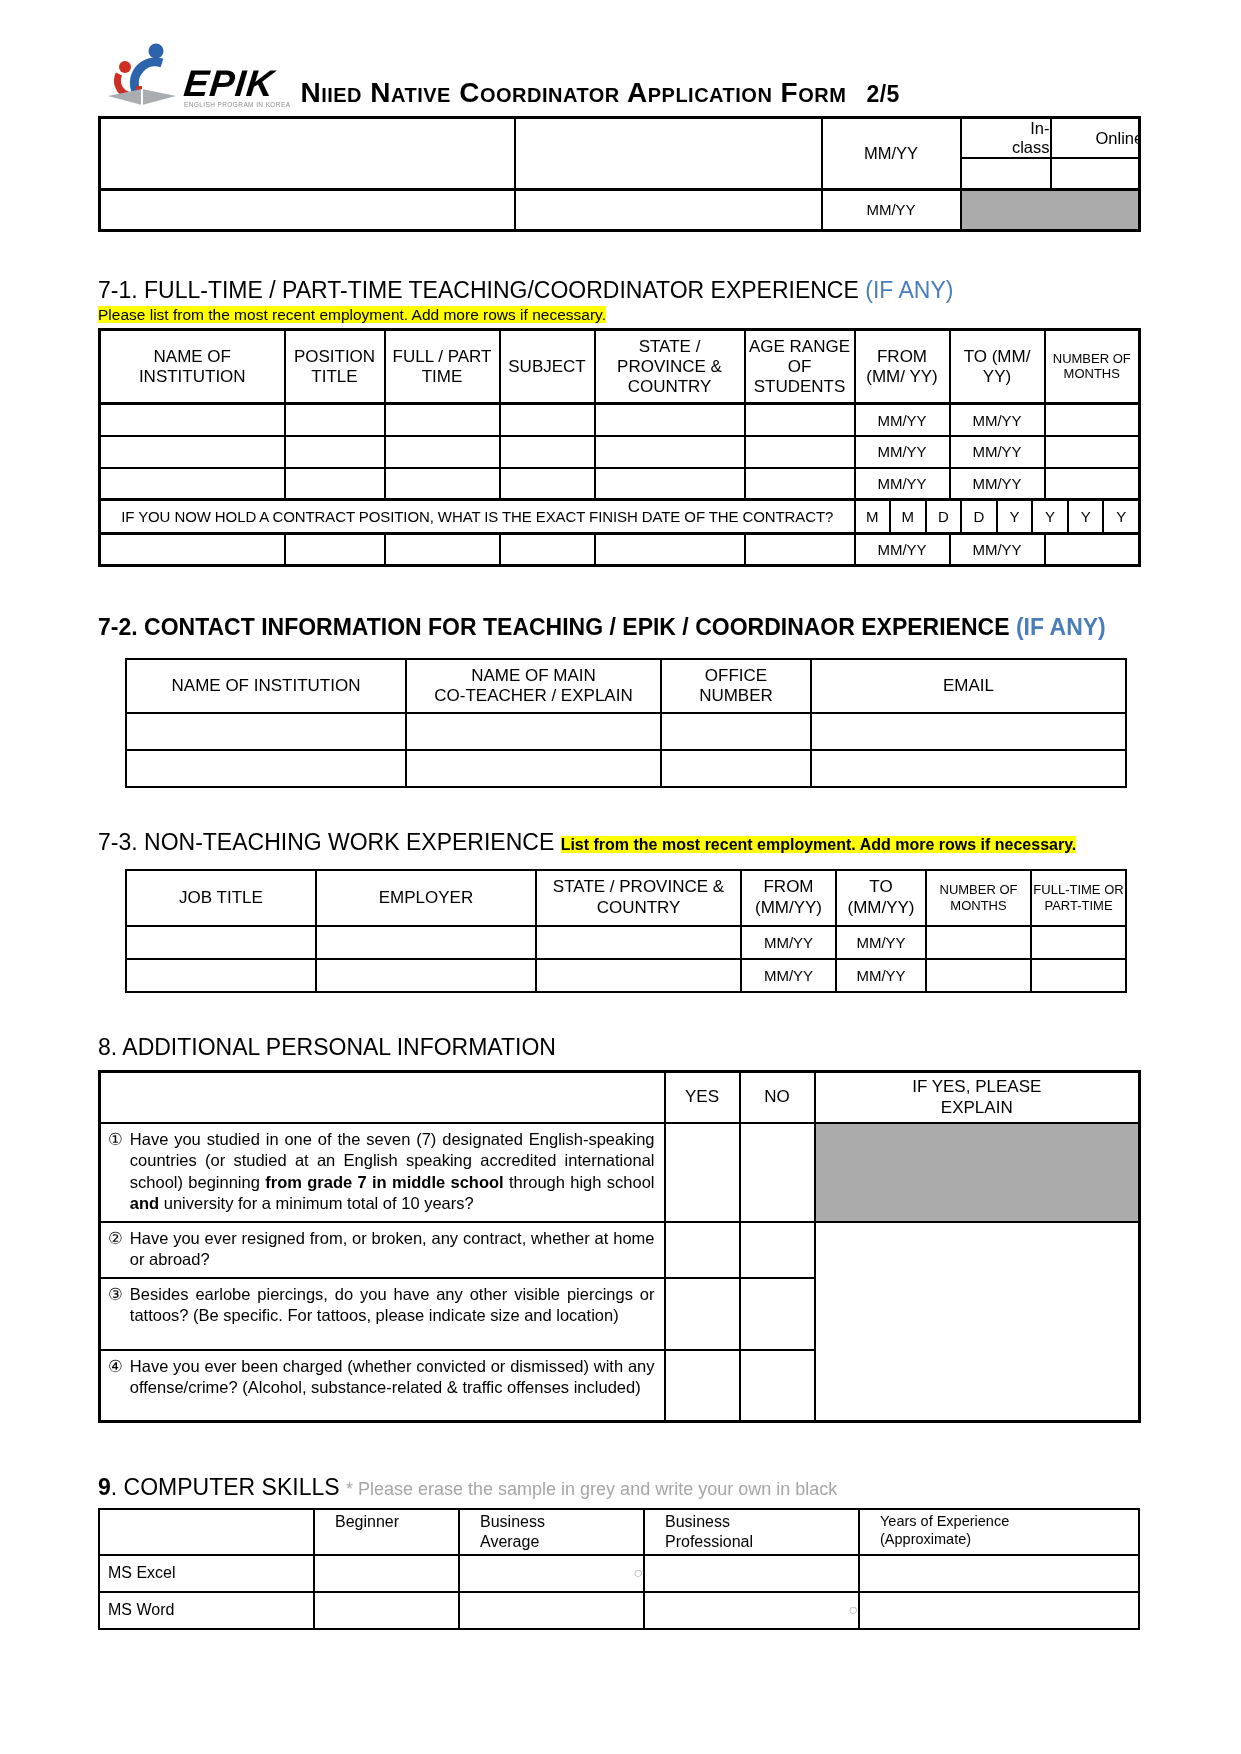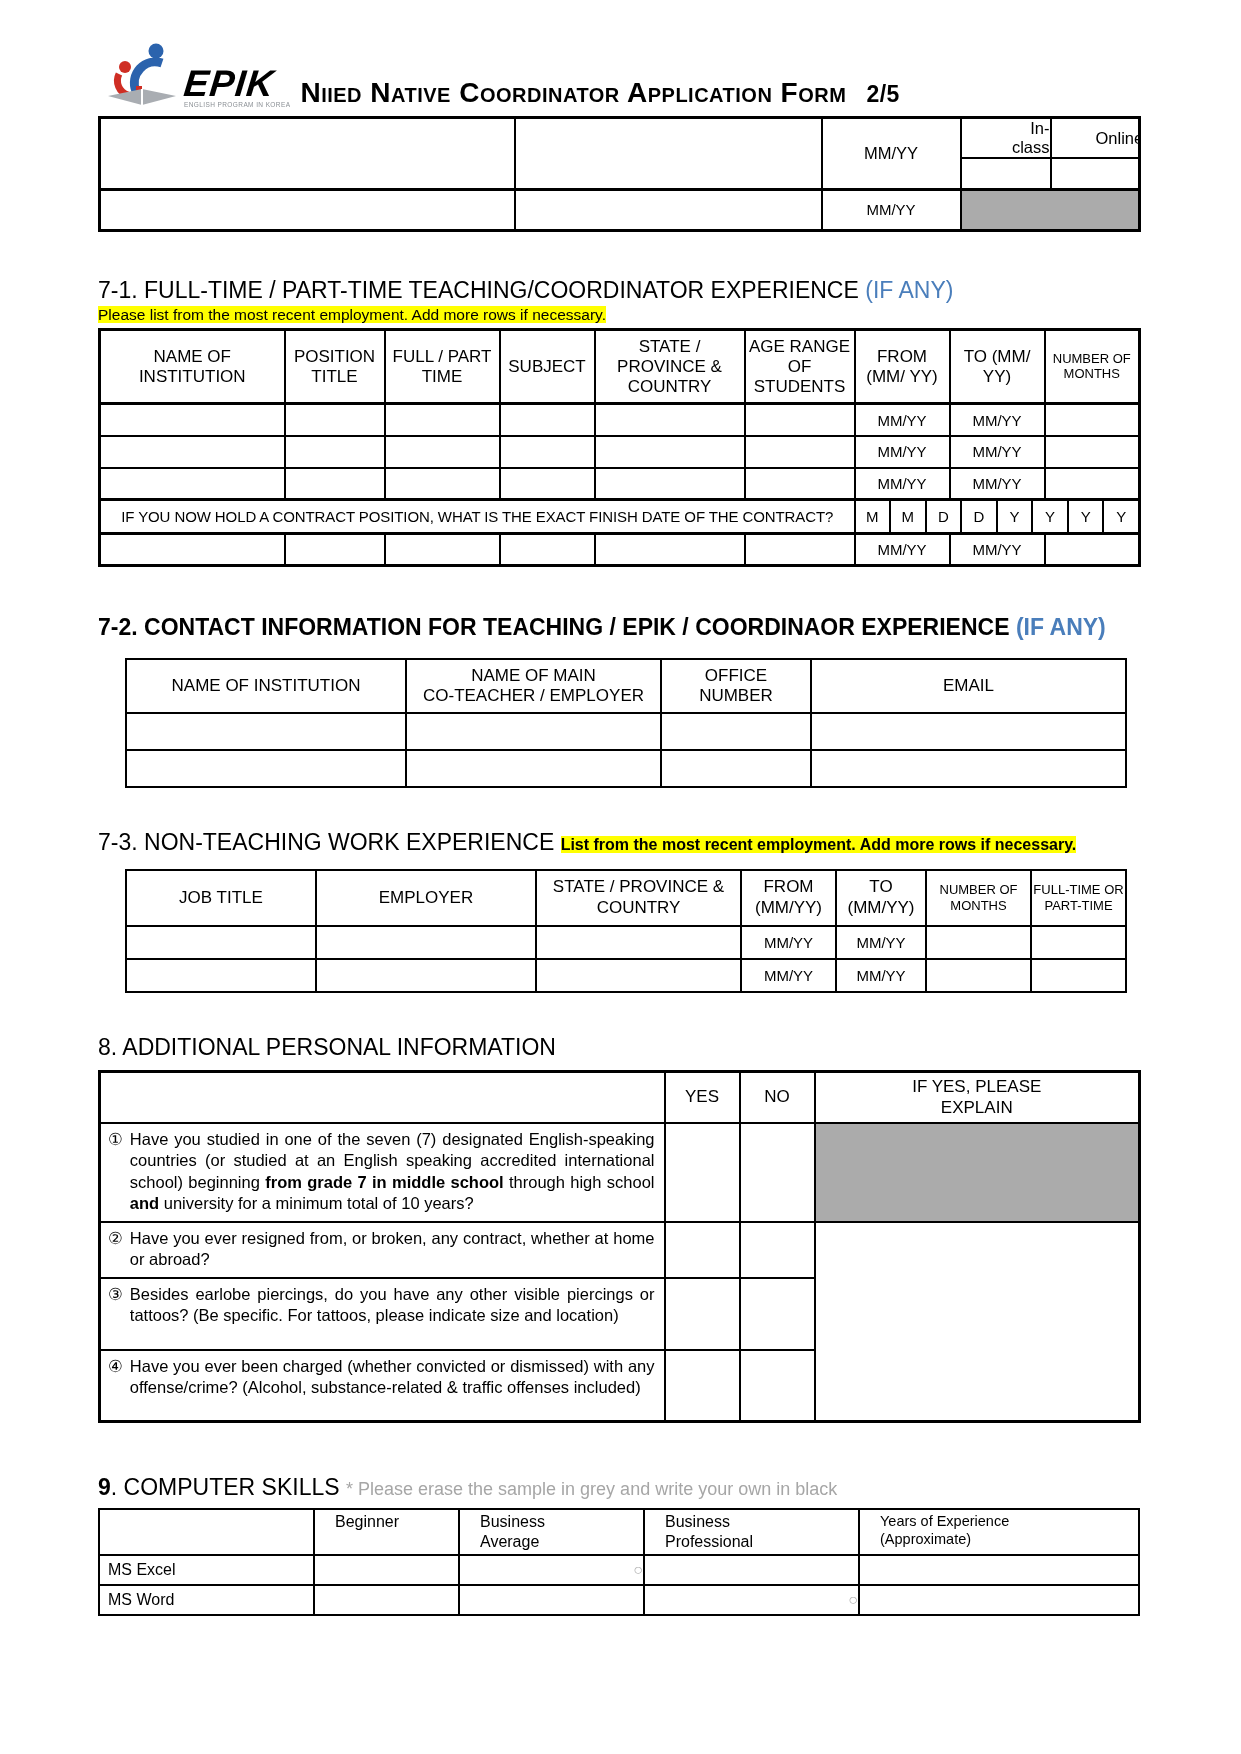--- a/index.html
+++ b/index.html
@@ -83,21 +83,21 @@
   .qnum { font-size:16.5px; line-height:1.3; }
   .qtext { flex:1; font-size:16.5px; line-height:1.3; text-align:justify; }
 
   
   .t-9 { margin-top:6px; }
   .t-9 th { font-size:16px; text-align:left; padding:2px 20px; height:46px; vertical-align:top; line-height:1.25; }
   .t-9 th .narrow-b  { max-width:95px; }
   .t-9 th .narrow-bp { max-width:115px; }
   .t-9 th.years { font-size:14.5px; }
   .t-9 th.years .narrow-y { max-width:175px; }
-  .t-9 td { height:30px; font-size:16px; }
+  .t-9 td { height:37px; font-size:16px; }
   .t-9 td.lbl { padding-left:8px; }
   .sample-mark { color:var(--sample-gray,#b3b3b3); font-size:16px; }
 </style>
 </head>
 <body>
 
 <div class="page">
 
   <div class="doc-header">
     <div class="logo-wrap">
@@ -245,21 +245,21 @@
         <col style="width:150px">
         <col style="width:315px">
       </colgroup>
     <tbody>
         <tr>
       <th>
             <div>NAME OF INSTITUTION</div>
           </th>
       <th>
             <div>NAME OF MAIN</div>
-            <div>CO-TEACHER / EMPLOYER</div>
+            <div>CO-TEACHER / EXPLAIN</div>
           </th>
       <th>
             <div>OFFICE</div>
             <div>NUMBER</div>
           </th>
       <th>
             <div>EMAIL</div>
           </th>
     </tr>
     <tr>

